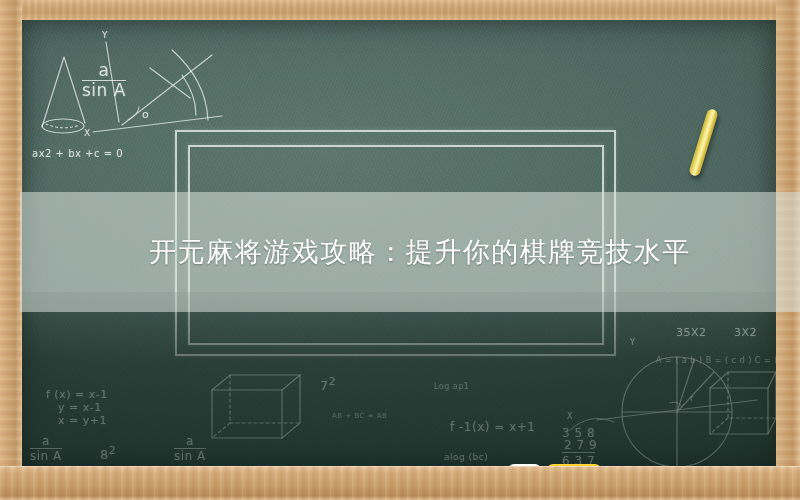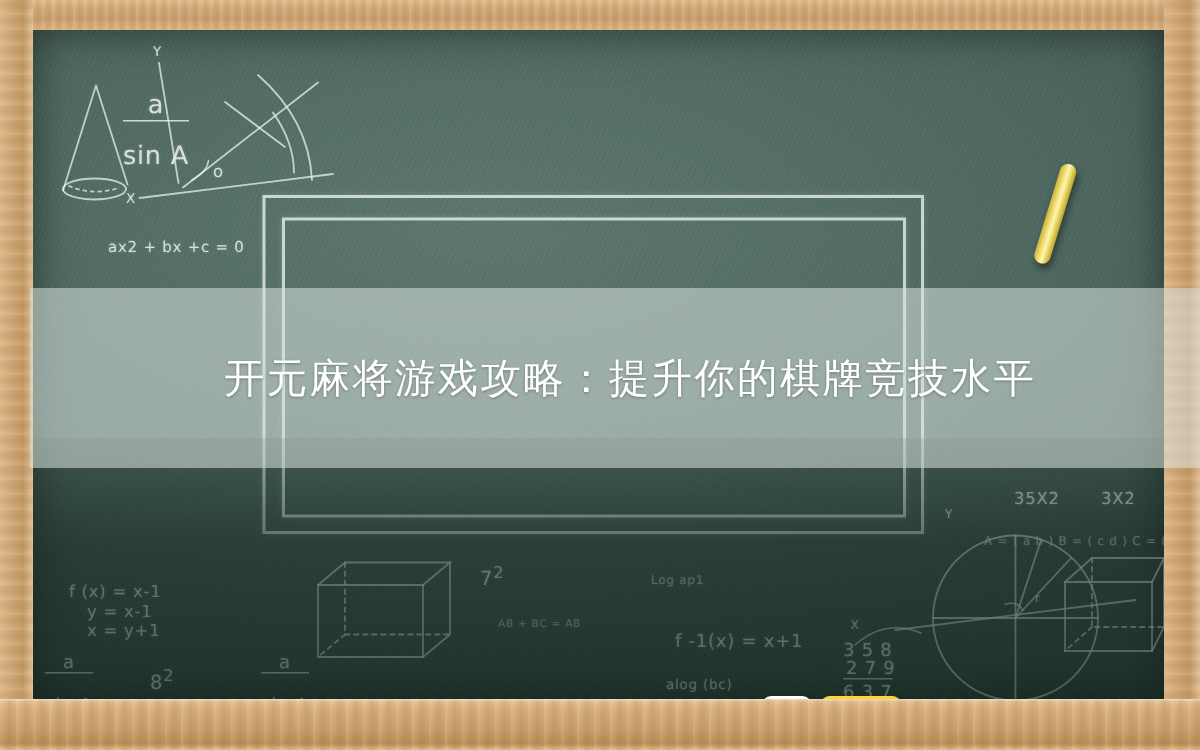--- a/index.html
+++ b/index.html
@@ -92,21 +92,21 @@
   .chalk-text {
     position: absolute;
     color: rgba(240,245,242,0.82);
     font-family: "DejaVu Sans", sans-serif;
     letter-spacing: .5px;
     white-space: nowrap;
     text-shadow: 0 0 2px rgba(255,255,255,0.25);
   }
   .frac { display:inline-block; text-align:center; vertical-align:middle; line-height:1.05; }
   .frac .num { display:block; }
-  .frac .den { display:block; border-top:1px solid rgba(240,245,242,0.8); padding-top:15px; }
+  .frac .den { display:block; border-top:1px solid rgba(240,245,242,0.8); padding-top:1px; }
 
   
   .deco-rect {
     position:absolute;
     border: 2px solid rgba(240,248,245,0.75);
     box-shadow: 0 0 4px rgba(255,255,255,0.18);
   }
   .deco-rect.outer { left: 153px; top: 110px; width: 437px; height: 222px; }
   .deco-rect.inner { left: 166px; top: 125px; width: 412px; height: 196px; }
 
@@ -213,21 +213,21 @@
       <div class="chalk-text" style="left:62px; top:108px; font-size:9px;">X</div>
       <div class="chalk-text" style="left:120px; top:88px; font-size:11px;">o</div>
 
       <div class="chalk-text" style="left:60px; top:42px; font-size:17px;">
         <span class="frac">
           <span class="num">a</span>
           <span class="den">sin A</span>
         </span>
       </div>
 
-      <div class="chalk-text" style="left:10px; top:140px; font-size:10px;margin-left:40px;">ax2 + bx +c = 0</div>
+      <div class="chalk-text" style="left:10px; top:128px; font-size:10px;">ax2 + bx +c = 0</div>
 
       <div class="chalk-text" style="left:24px; top:368px; font-size:11px;">f (x) = x-1</div>
       <div class="chalk-text" style="left:36px; top:381px; font-size:11px;">y = x-1</div>
       <div class="chalk-text" style="left:36px; top:394px; font-size:11px;">x = y+1</div>
 
       <div class="chalk-text" style="left:298px; top:355px; font-size:13px;">
         <span>7</span><sup>2</sup>
       </div>
 
       <div class="chalk-text" style="left:310px; top:392px; font-size:7px; opacity:.75;">AB + BC = AB</div>

